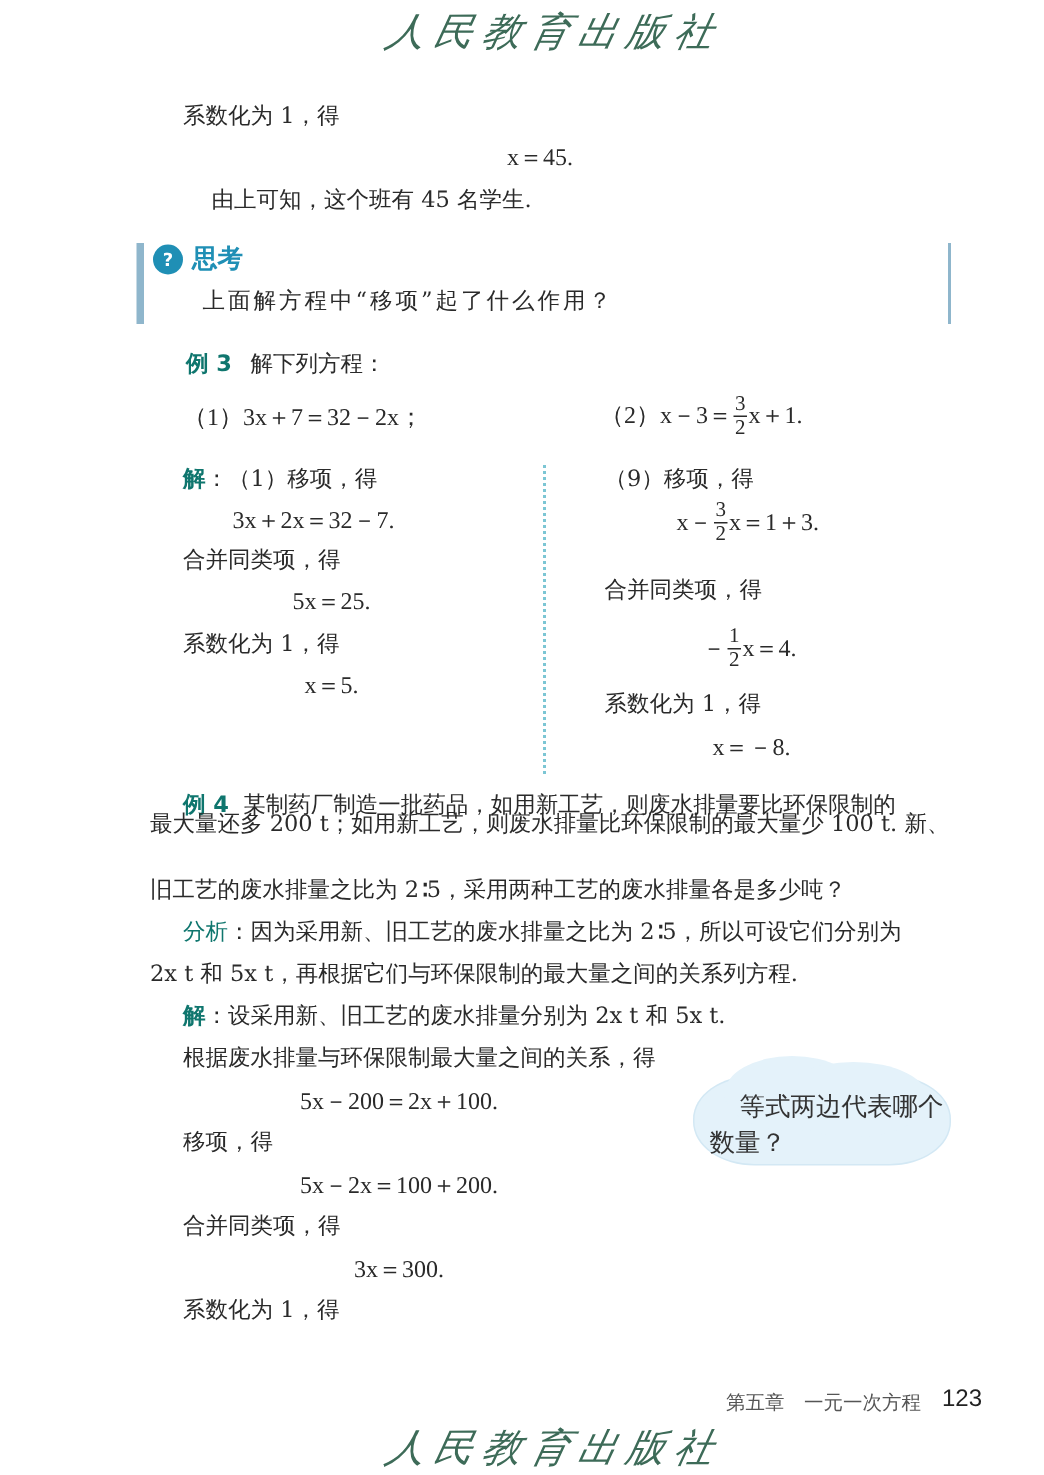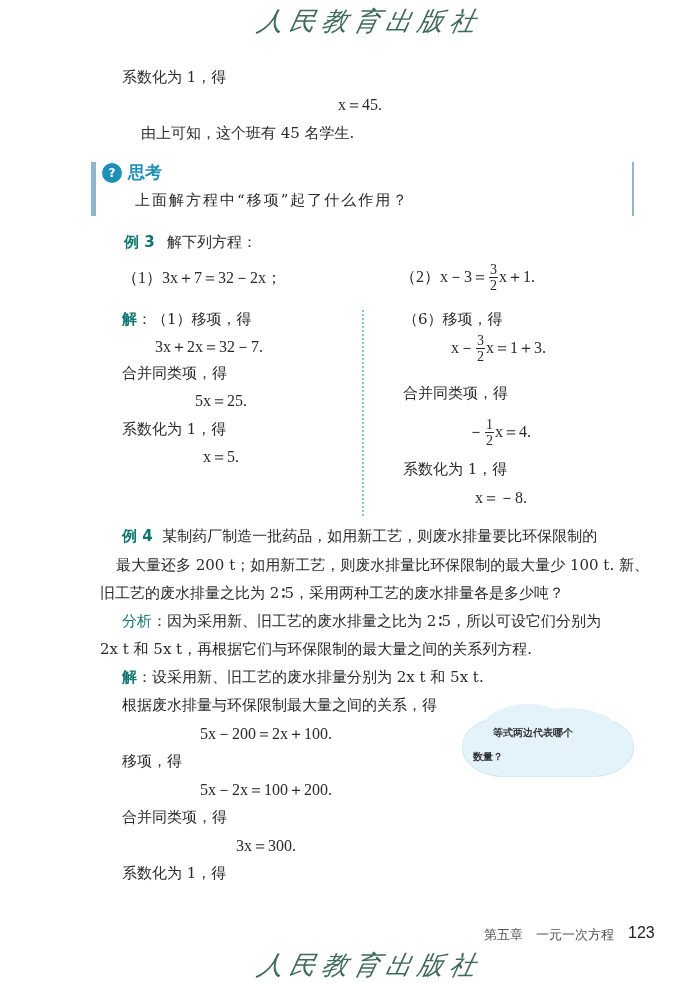--- a/index.html
+++ b/index.html
@@ -38,21 +38,21 @@
   .cloud {
     background: #e4f2fa;
     border-radius: 40px / 28px;
     box-shadow: 0 0 0 1px #d3e8f4;
   }
   .cloud::before, .cloud::after {
     content: ""; position: absolute; background: #e4f2fa; border-radius: 50%;
   }
   .cloud::before { width: 90px; height: 50px; left: 20px; top: -14px; }
   .cloud::after { width: 100px; height: 50px; right: 14px; top: -10px; }
-  .cloud-text { position: relative; z-index: 2; font-family: "DejaVu Serif", serif; font-size: 10px; color: #333; font-weight: bold; }
+  .cloud-text { position: relative; z-index: 2; font-family: "DejaVu Serif", serif; font-size: 17px; color: #333; }
   .footer-text { font-family: "DejaVu Sans", sans-serif; font-size: 13px; color: #555; }
   .page-num { font-family: "Liberation Sans", sans-serif; font-size: 16px; color: #222; }
 </style>
 </head>
 <body>
 
 <div class="abs brand" style="left:258px; top:4px;">人民教育出版社</div>
 
 <div class="abs" style="left:122px; top:68px;">系数化为 1，得</div>
 <div class="abs math" style="left:338px; top:95px;">x＝45.</div>
@@ -80,21 +80,21 @@
   <span class="accent" style="font-weight:bold;">解</span><span>：（1）移项，得</span>
 </div>
 <div class="abs math" style="left:155px; top:337px;">3x＋2x＝32－7.</div>
 <div class="abs" style="left:122px; top:364px;">合并同类项，得</div>
 <div class="abs math" style="left:195px; top:391px;">5x＝25.</div>
 <div class="abs" style="left:122px; top:420px;">系数化为 1，得</div>
 <div class="abs math" style="left:203px; top:447px;">x＝5.</div>
 
 <div class="abs dotted-divider" style="left:362px; top:310px; height:206px;"></div>
 
-<div class="abs" style="left:403px; top:310px;">（6）移项，得</div>
+<div class="abs" style="left:403px; top:310px;">（9）移项，得</div>
 <div class="abs math" style="left:451px; top:333px; display:flex; align-items:center;">
   <span>x－</span>
   <span class="frac">
     <span class="num">3</span>
     <span>2</span>
   </span>
   <span>x＝1＋3.</span>
 </div>
 <div class="abs" style="left:403px; top:384px;">合并同类项，得</div>
 <div class="abs math" style="left:468px; top:417px; display:flex; align-items:center;">
@@ -104,21 +104,21 @@
     <span>2</span>
   </span>
   <span>x＝4.</span>
 </div>
 <div class="abs" style="left:403px; top:460px;">系数化为 1，得</div>
 <div class="abs math" style="left:475px; top:488px;">x＝－8.</div>
 
 <div class="abs" style="left:122px; top:527px;">
   <span class="accent" style="font-weight:bold; font-family:'DejaVu Sans',sans-serif;">例 4</span>&nbsp;&nbsp;<span>某制药厂制造一批药品，如用新工艺，则废水排量要比环保限制的</span>
 </div>
-<div class="abs" style="left:100px; top:556px;margin-left:16px;">最大量还多 200 t；如用新工艺，则废水排量比环保限制的最大量少 100 t. 新、</div>
+<div class="abs" style="left:100px; top:540px;">最大量还多 200 t；如用新工艺，则废水排量比环保限制的最大量少 100 t. 新、</div>
 <div class="abs" style="left:100px; top:584px;">旧工艺的废水排量之比为 2∶5，采用两种工艺的废水排量各是多少吨？</div>
 
 <div class="abs" style="left:122px; top:612px;">
   <span class="accent" style="font-weight:normal;">分析</span><span>：因为采用新、旧工艺的废水排量之比为 2∶5，所以可设它们分别为</span>
 </div>
 <div class="abs" style="left:100px; top:640px;">2x t 和 5x t，再根据它们与环保限制的最大量之间的关系列方程.</div>
 
 <div class="abs" style="left:122px; top:668px;">
   <span class="accent" style="font-weight:bold;">解</span><span>：设采用新、旧工艺的废水排量分别为 2x t 和 5x t.</span>
 </div>

